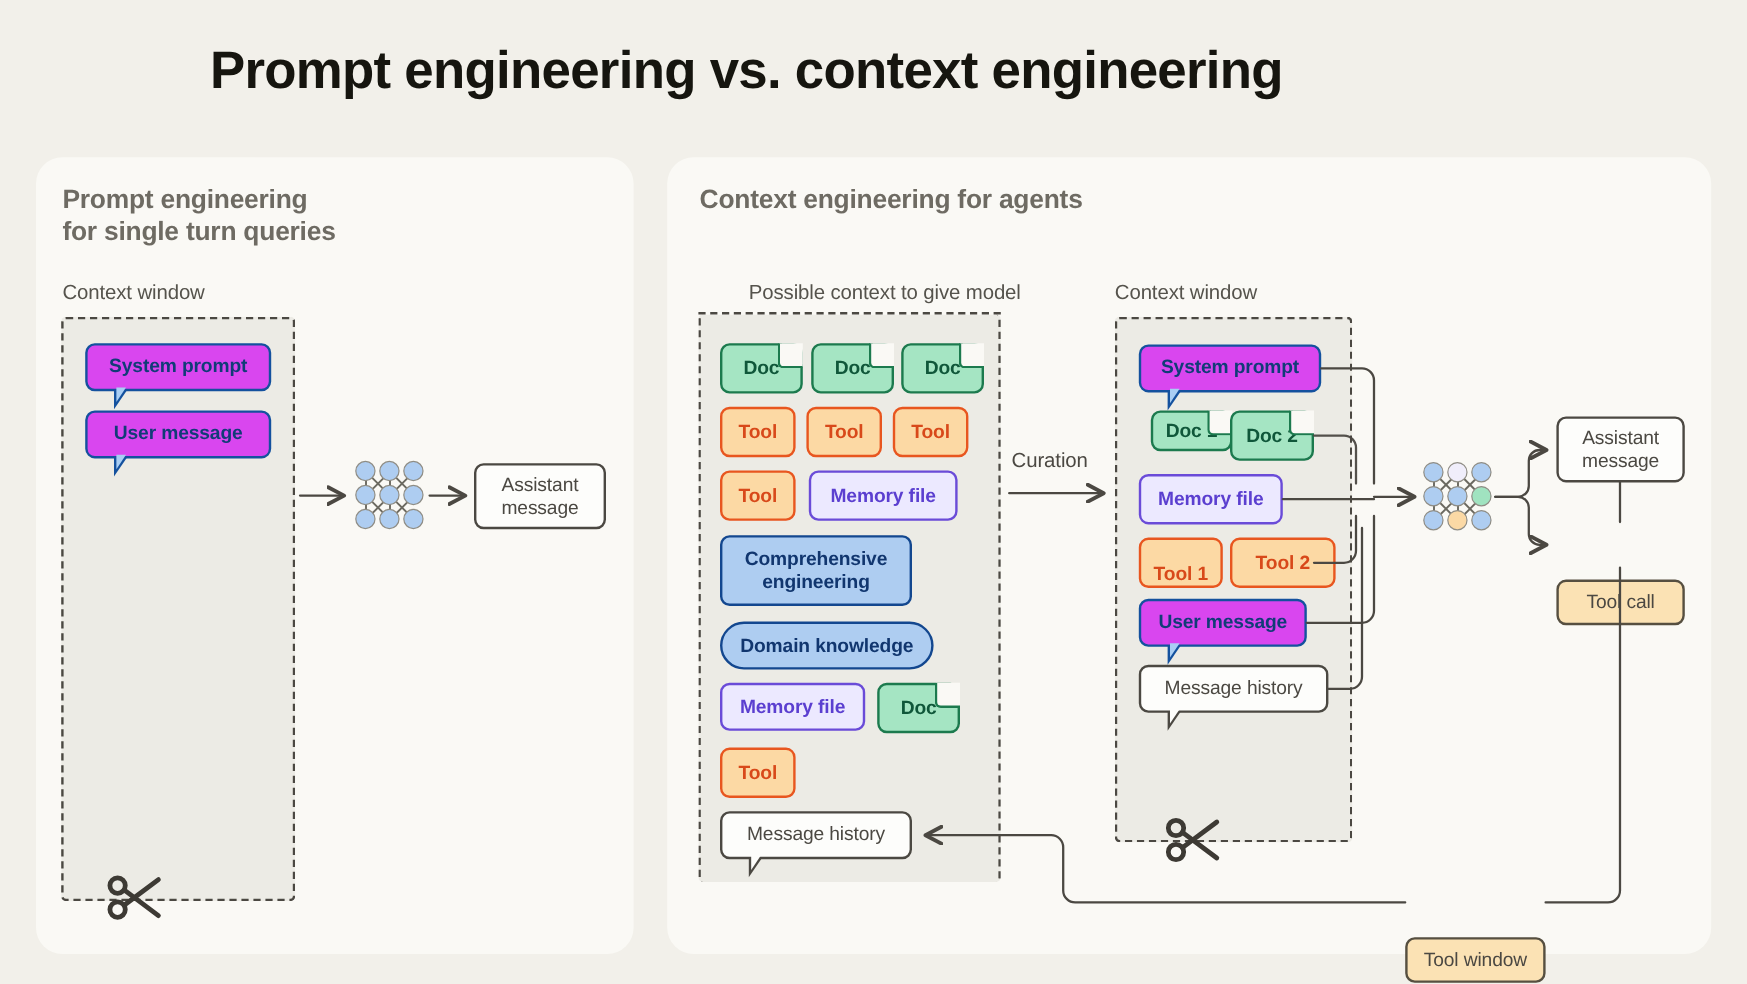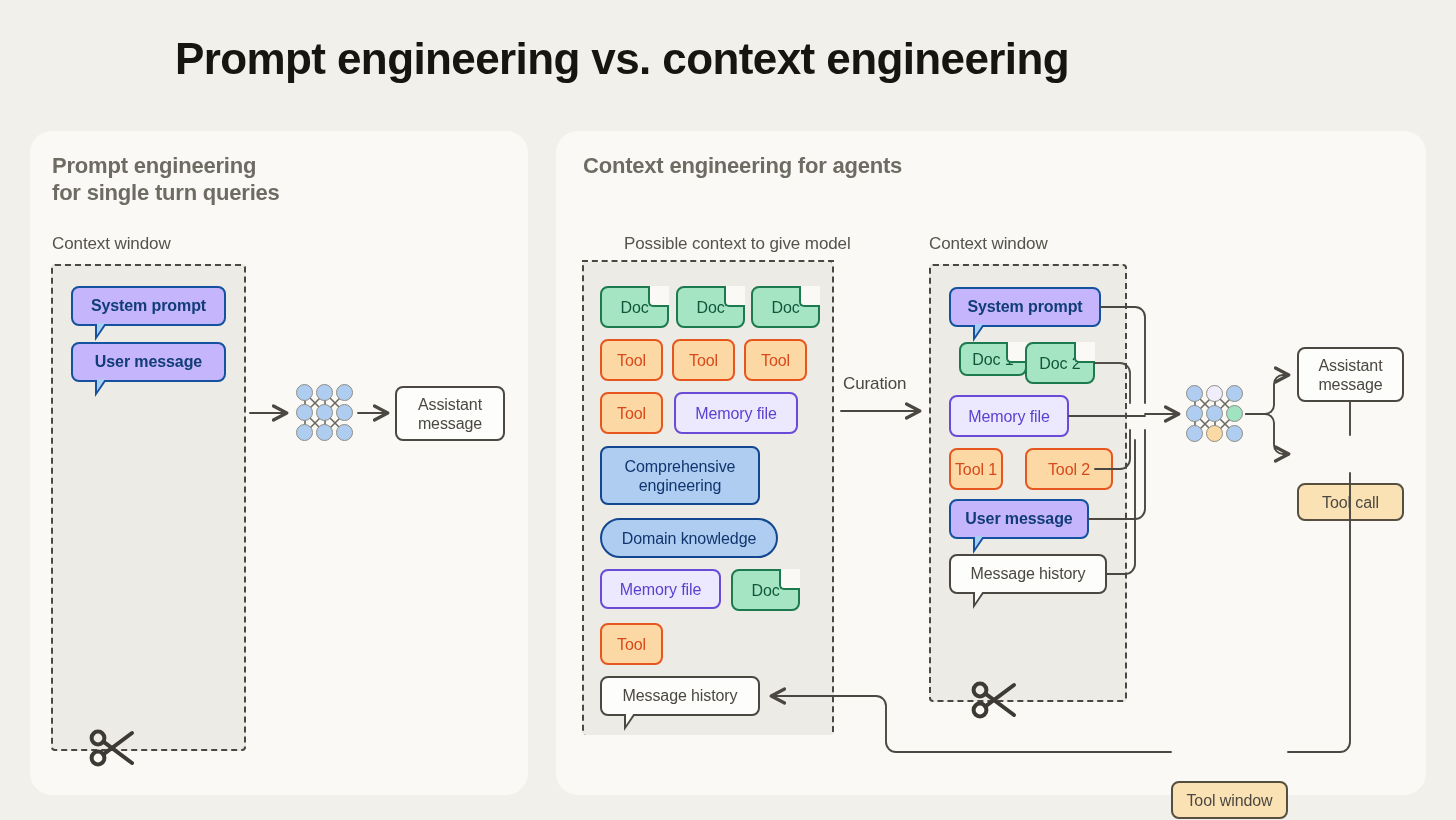--- a/index.html
+++ b/index.html
@@ -59,21 +59,21 @@
   #pool-region{left:582px;top:262px;width:252px;height:473px;border-radius:4px;border-top:none;border-bottom:none;}
   #pool-region::before{content:"";position:absolute;left:-2px;right:-2px;top:-2px;height:0;border-top:2px dashed #4b4842;}
   #right-context-window{left:929px;top:264px;width:198px;height:438px;border-radius:4px;}
 
   
   .chip{
     position:absolute;
     box-sizing:border-box;
     display:flex;align-items:center;justify-content:center;
     text-align:center;
-    font-weight:normal;
+    font-weight:bold;
     border-radius:8px;
     border:2px solid #000;
     font-size:16px;
     line-height:19px;
     letter-spacing:-0.1px;
   }
   .chip.doc{
     background:#a5e5c3;border-color:#1c7a4e;color:#10573a;
     border-radius:8px;
   }
@@ -98,21 +98,21 @@
     font-weight:bold;font-size:16px;letter-spacing:-0.1px;
   }
   .bubble .ptr{
     position:absolute;left:24px;top:100%;
     width:0;height:0;
     border-left:11px solid;
     border-right:4px solid transparent;
     border-bottom:16px solid transparent;
     margin-top:-1px;
   }
-  .bubble.blue .body{background:#c4b5fd;border-color:#14519e;color:#113c77;}
+  .bubble.blue .body{background:#d946ef;border-color:#14519e;color:#113c77;}
   .bubble.blue .ptr{border-left-color:#14519e;}
   .bubble.blue .ptr2{border-left-color:#a9cef4;}
   .bubble.white .body{background:#fdfdfb;border-color:#4b4842;color:#4b4842;font-weight:normal;}
   .bubble.white .ptr{border-left-color:#4b4842;}
   .bubble.white .ptr2{border-left-color:#fdfdfb;}
   .bubble .ptr2{
     position:absolute;left:26px;top:100%;
     width:0;height:0;
     border-left:8px solid;
     border-right:3px solid transparent;
@@ -273,21 +273,21 @@
     <span>Doc 1</span>
       <i class="fold"></i>
   </div>
   <div class="chip doc" style="left:1025px;top:342px;width:70px;height:42px;">
     <span>Doc 2</span>
       <i class="fold"></i>
   </div>
   <div class="chip memory" style="left:949px;top:395px;width:120px;height:42px;">
     <span>Memory file</span>
   </div>
-  <div class="chip tool" style="left:949px;top:448px;width:54px;height:42px;">
+  <div class="chip tool" style="left:949px;top:448px;width:70px;height:42px;align-items:flex-end;">
     <span>Tool 1</span>
   </div>
   <div class="chip tool" style="left:1025px;top:448px;width:88px;height:42px;">
     <span>Tool 2</span>
   </div>
   <div class="bubble blue" style="left:949px;top:499px;width:140px;height:40px;">
     <div class="body">User message</div>
     <div class="ptr"></div>
     <div class="ptr2"></div>
   </div>

